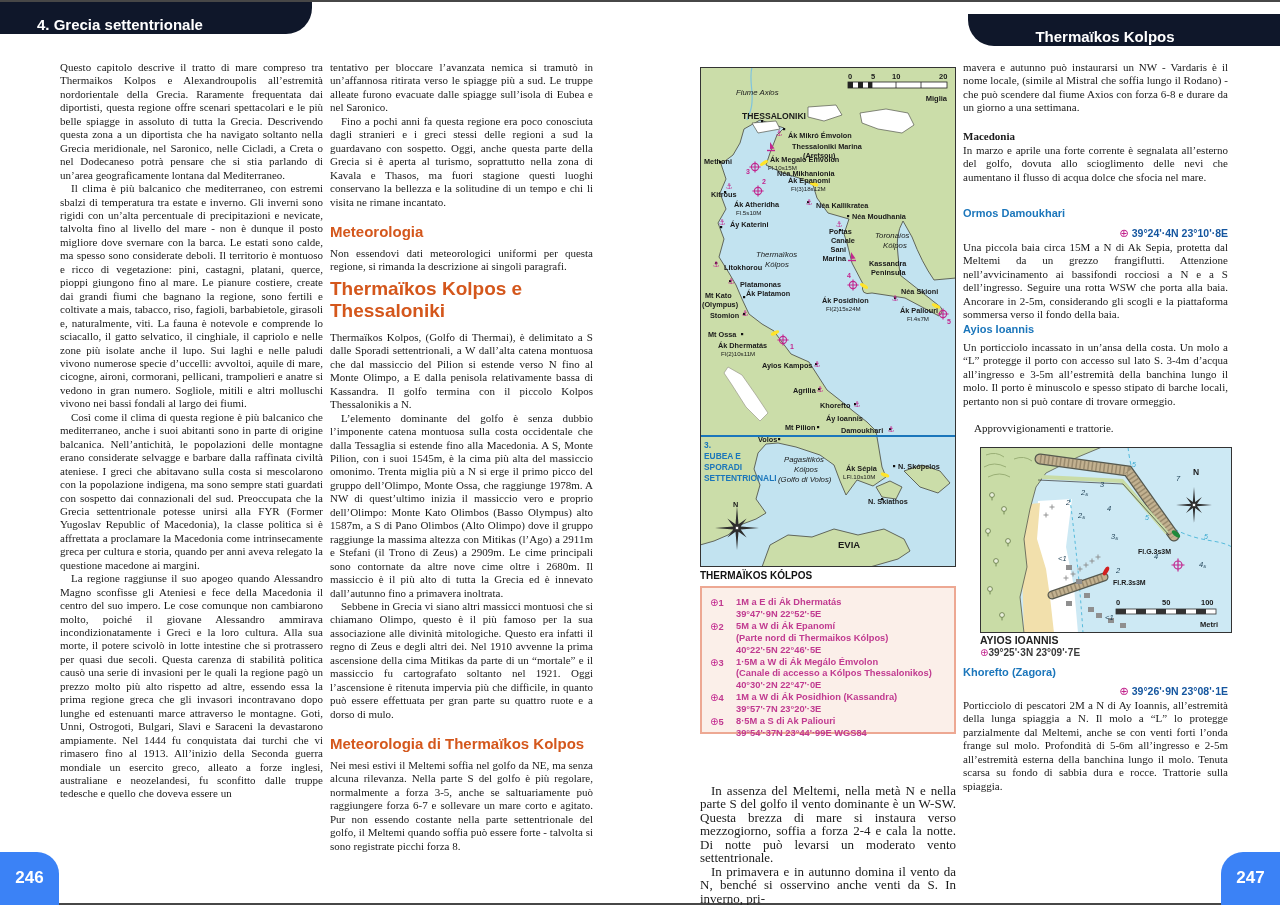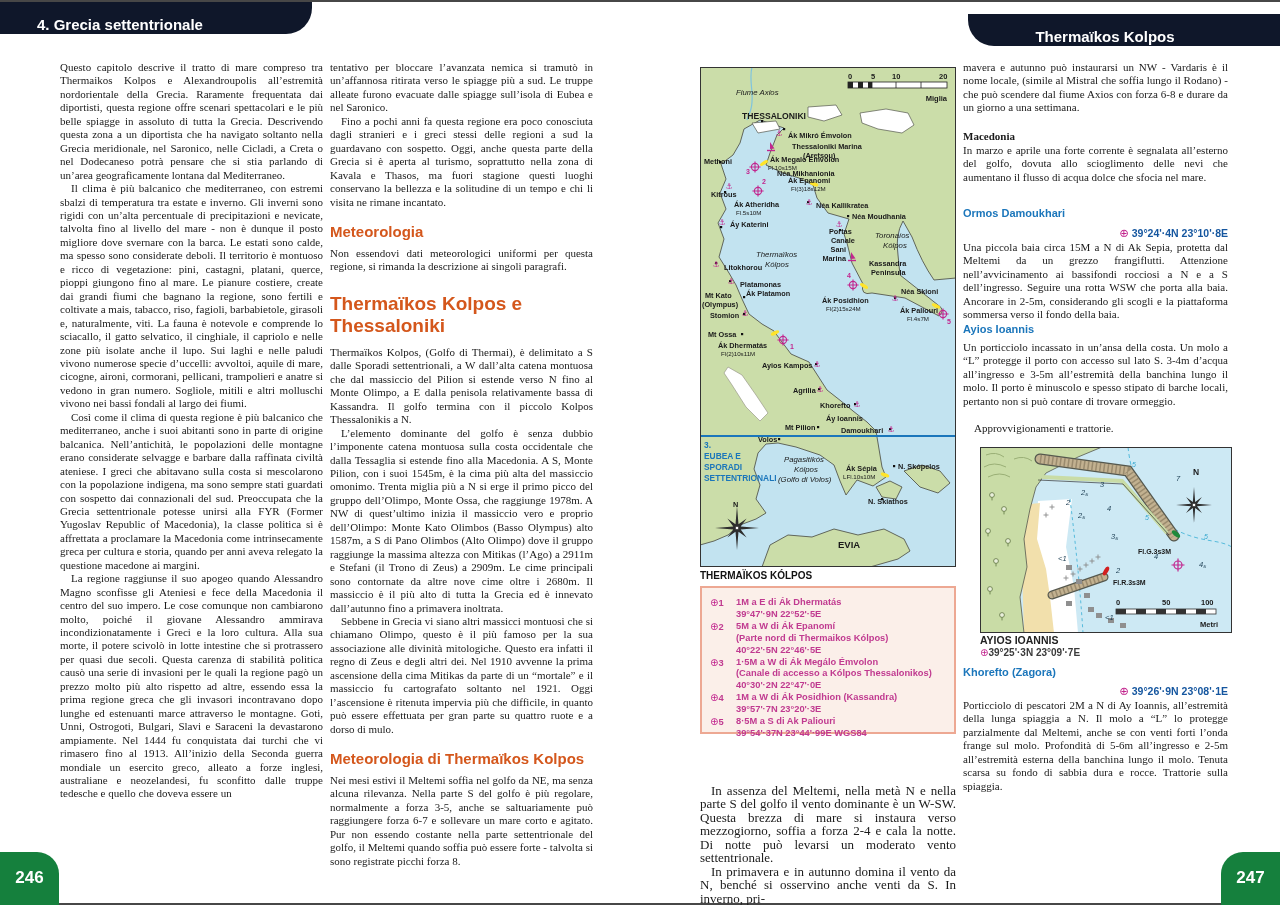--- a/index.html
+++ b/index.html
@@ -4,30 +4,30 @@
 <style>
   html,body{margin:0;padding:0;background:#888;}
   .sheet{position:relative;width:1280px;height:905px;background:#fff;overflow:hidden;
          font-family:"Liberation Serif",serif;color:#1a1a1a;}
   .edge{position:absolute;left:0;width:1280px;height:2px;background:#474747;}
   
   .hdr{position:absolute;top:2px;height:32px;background:#0f172a;color:#fff;
        font:bold 15px "Liberation Sans",sans-serif;line-height:46px;box-sizing:border-box;}
   .hdr-left{left:0;width:312px;border-radius:0 0 26px 0;padding-left:37px;}
   .hdr-right{left:968px;width:312px;border-radius:0 0 0 26px;text-align:center;padding-right:38px;margin-top:12px;}
-  .pgnum{position:absolute;top:852px;width:59px;height:53px;background:#15803d;color:#fff;
+  .pgnum{position:absolute;top:852px;width:59px;height:53px;background:#3b82f6;color:#fff;
          font:bold 17px "Liberation Sans",sans-serif;line-height:52px;text-align:center;}
   .pg-left{left:0;border-radius:0 22px 0 0;}
   .pg-right{left:1221px;border-radius:22px 0 0 0;}
   
   .col{position:absolute;top:61px;width:263px;font-size:11px;line-height:13.45px;text-align:justify;}
   .col p{margin:0;}
   p.ind{text-indent:11px;}
   .h-orange{font:bold 15px "Liberation Sans",sans-serif;color:#D4571C;margin:14px 0 7px 0;text-align:left;}
-  .h-orange-big{font:bold 19px "Liberation Sans",sans-serif;color:#D4571C;margin:19px 0 9px 0;text-align:left;}
+  .h-orange-big{font:bold 19px "Liberation Sans",sans-serif;color:#D4571C;margin:4px 0 9px 0;text-align:left;}
   .h-blue{font:bold 14px "Liberation Sans",sans-serif;color:#1B76BB;margin:0;text-align:left;}
   .h-bold{font-weight:bold;margin:0;text-align:left;}
   .rc{position:absolute;left:963px;width:265px;font-size:11px;line-height:13.45px;text-align:justify;}
   .rc p{margin:0;}
   .coord{font:bold 10.5px "Liberation Sans",sans-serif;color:#15569F;text-align:right;}
   .wsym{color:#C2268E;font-family:"DejaVu Sans",sans-serif;font-weight:normal;font-size:11.5px;}
   
   .map-wrap{position:absolute;left:700px;top:67px;width:256px;height:500px;}
   .map-cap{position:absolute;left:700px;top:570px;font:bold 10px "Liberation Sans",sans-serif;color:#111;}
   .inset-cap{position:absolute;left:980px;top:634px;font:bold 10.5px "Liberation Sans",sans-serif;color:#222;}

